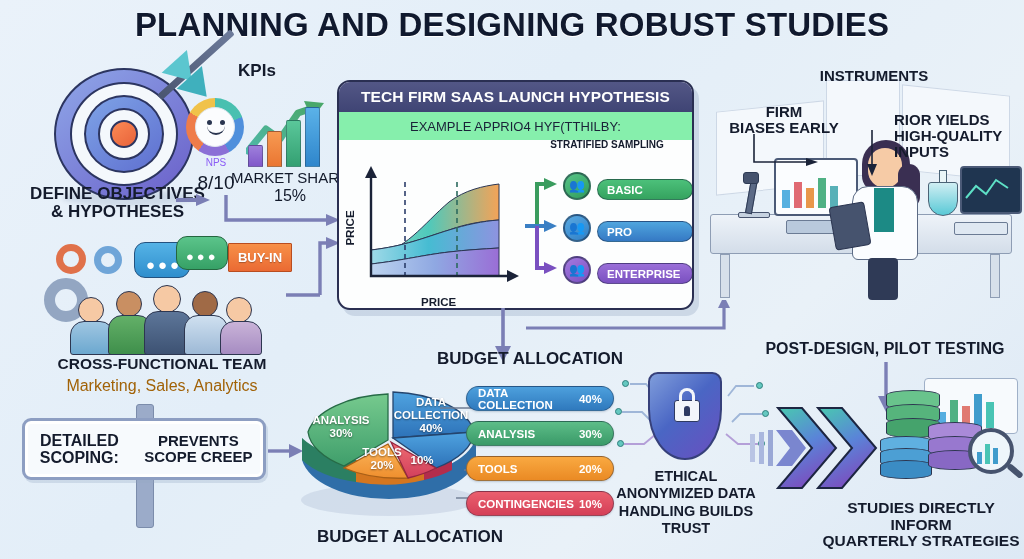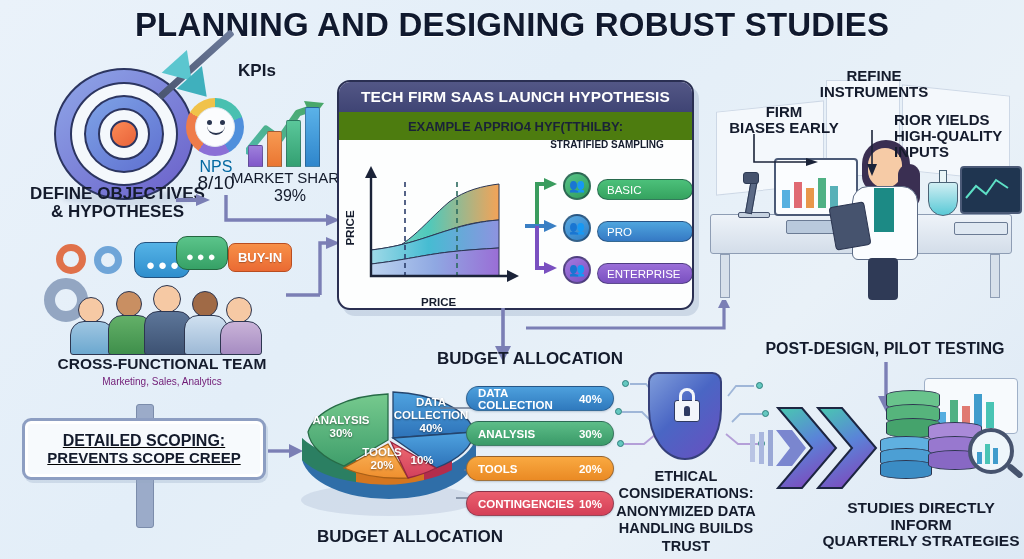--- a/index.html
+++ b/index.html
@@ -71,58 +71,58 @@
     box-shadow: 5px 6px 0 rgba(150,168,195,.33);
     overflow: hidden;
   }
   .panel-head {
     height: 30px; background: linear-gradient(180deg,#535786,#3f4474);
     color: #fff; font-weight: bold; font-size: 15.5px;
     display: flex; align-items: center; justify-content: center;
     letter-spacing: .1px;
   }
   .panel-sub {
-    height: 28px; background: #4d7c0f; color: #1a2238;
-    font-weight: bold; font-size: 13px;
+    height: 28px; background: #86efac; color: #1a2238;
+    font-weight: normal; font-size: 13px;
     display: flex; align-items: center; justify-content: center;
   }
   .axis-lbl { font-weight: bold; font-size: 11.5px; color: #161d2e; }
   .tier-pill {
     width: 96px; height: 21px; border-radius: 11px;
-    color: #fff; font-weight: normal; font-size: 11.5px;
+    color: #fff; font-weight: bold; font-size: 11.5px;
     display: flex; align-items: center; padding-left: 9px;
     border: 1px solid rgba(25,35,55,.45);
     margin-top: 8px;
   }
   .tier-circ {
     width: 28px; height: 28px; border-radius: 50%;
     border: 2px solid rgba(25,35,55,.5);
     display: flex; align-items: center; justify-content: center;
     color: #fff; font-size: 13px;
   }
   
   .gear { position: absolute; border-radius: 50%; border-style: solid; }
   .bubble { position: absolute; border-radius: 11px; }
   .buyin {
     position: absolute; left: 228px; top: 243px; width: 64px; height: 29px;
     background: linear-gradient(180deg,#f79048,#ea6a33);
-    border: 1.6px solid #b94d20; border-radius: 7px;
+    border: 1.6px solid #b94d20; border-radius: 1px;
     color: #fff; font-weight: bold; font-size: 13px;
     display: flex; align-items: center; justify-content: center;
     text-shadow: 0 1px 1px rgba(0,0,0,.3);
   }
   .person { position: absolute; }
   .head { position: absolute; border-radius: 50%; background: #f6c9a4; border: 1.5px solid #2d3650; }
   .body { position: absolute; border-radius: 14px 14px 3px 3px; border: 1.5px solid #2d3650; }
   
   .sign {
     left: 22px; top: 418px; width: 244px; height: 62px;
     background: #f7fafd; border: 3px solid #8d9ec2; border-radius: 9px;
     box-shadow: inset 0 0 0 3px #fff, 2px 3px 0 rgba(150,168,195,.3);
-    display: flex; flex-direction: column; align-items: center; justify-content: center; text-decoration: underline;
+    display: flex; flex-direction: row; align-items: center; justify-content: center;
   }
   .post { position: absolute; background: #9babc9; border: 1.5px solid #7b8cab; }
   
   .leg {
     width: 148px; height: 25px; border-radius: 13px;
     display: flex; align-items: center; justify-content: space-between;
     padding: 0 11px; color: #fff; font-weight: bold; font-size: 11.5px;
     border: 1px solid rgba(25,35,55,.4);
     box-shadow: 0 1px 2px rgba(80,100,130,.28);
   }
@@ -160,41 +160,41 @@
 
 <div class="abs cap" style="left:222px;top:62px;width:70px;font-size:17px;">KPIs</div>
 
 <div class="abs nps-ring">
   <div class="nps-inner">
     <div class="eye" style="left:11px;"></div>
     <div class="eye" style="left:24px;"></div>
     <div class="smile"></div>
   </div>
 </div>
-<div class="abs cap" style="left:182px;top:158px;width:68px;font-size:16px;font-weight:normal;color:#0369a1;">NPS</div>
+<div class="abs cap" style="left:182px;top:158px;width:68px;font-size:10px;font-weight:normal;color:#8b5cf6;">NPS</div>
 <div class="abs cap" style="left:182px;top:173px;width:68px;font-size:19px;font-weight:normal;color:#101828;">8/10</div>
 
 <div class="abs" style="left:246px;top:105px;width:82px;height:62px;">
   <svg width="82" height="62" style="position:absolute;left:0;top:-6px;">
     <defs>
         <linearGradient id="trg" x1="0" y1="1" x2="1" y2="0">
       <stop offset="0%" stop-color="#4fb8a8"></stop>
           <stop offset="100%" stop-color="#4aa86a"></stop>
     </linearGradient>
       </defs>
     <polyline points="2,52 20,30 34,40 52,14 70,8" fill="none" stroke="url(#trg)" stroke-width="7" stroke-linejoin="round" stroke-linecap="round"></polyline>
     <polygon points="58,2 78,4 66,20" fill="#4aa86a"></polygon>
   </svg>
   <div class="kbar" style="left:2px;height:22px;background:linear-gradient(180deg,#9e80dc,#8058c9);"></div>
   <div class="kbar" style="left:21px;height:36px;background:linear-gradient(180deg,#f79a52,#ea7632);"></div>
   <div class="kbar" style="left:40px;height:47px;background:linear-gradient(180deg,#5ac79a,#34a072);"></div>
   <div class="kbar" style="left:59px;height:60px;background:linear-gradient(180deg,#5bb2e8,#2f86cc);"></div>
 </div>
 <div class="abs cap" style="left:216px;top:170px;width:148px;font-size:15px;font-weight:normal;color:#12192a;">MARKET SHARE</div>
-<div class="abs cap" style="left:216px;top:187px;width:148px;font-size:16px;font-weight:normal;color:#12192a;">39%</div>
+<div class="abs cap" style="left:216px;top:187px;width:148px;font-size:16px;font-weight:normal;color:#12192a;">15%</div>
 
 <svg class="abs" style="left:168px;top:95px;width:180px;height:230px;">
   <path d="M8,105 L28,105" stroke="#7b7fb5" stroke-width="4" fill="none"></path>
   <polygon points="28,99 42,105 28,111" fill="#7b7fb5"></polygon>
   <path d="M58,100 L58,125 L160,125" stroke="#7b7fb5" stroke-width="3.4" fill="none"></path>
   <polygon points="158,119 172,125 158,131" fill="#7b7fb5"></polygon>
   <path d="M118,200 L152,200" stroke="#7b7fb5" stroke-width="3.4" fill="none"></path>
   <path d="M152,200 L152,148 L160,148" stroke="#7b7fb5" stroke-width="3.4" fill="none"></path>
   <polygon points="158,142 172,148 158,154" fill="#7b7fb5"></polygon>
 </svg>
@@ -291,21 +291,21 @@
   <div class="person" style="left:114px;top:6px;">
     <div class="head" style="left:8px;top:0;width:26px;height:26px;background:#a06a46;"></div>
     <div class="body" style="left:0;top:24px;width:44px;height:40px;background:linear-gradient(180deg,#cfe0f0,#9db9d6);"></div>
   </div>
   <div class="person" style="left:150px;top:12px;">
     <div class="head" style="left:6px;top:0;width:26px;height:26px;"></div>
     <div class="body" style="left:0;top:24px;width:42px;height:34px;background:linear-gradient(180deg,#c9b3d8,#a68cc2);"></div>
   </div>
 </div>
 <div class="abs cap" style="left:22px;top:356px;width:280px;font-size:15.5px;">CROSS-FUNCTIONAL TEAM</div>
-<div class="abs cap" style="left:22px;top:377px;width:280px;font-size:10px;font-weight:normal;color:#701a75;">Marketing, Sales, Analytics</div>
+<div class="abs cap" style="left:22px;top:377px;width:280px;font-size:16px;font-weight:normal;color:#a16207;">Marketing, Sales, Analytics</div>
 
 <div class="post" style="left:136px;top:404px;width:18px;height:124px;border-radius:3px;"></div>
 <div class="abs sign">
   <div class="cap" style="font-size:16px;">DETAILED SCOPING:</div>
   <div class="cap" style="font-size:15px;">PREVENTS SCOPE CREEP</div>
 </div>
 <svg class="abs" style="left:268px;top:440px;width:40px;height:22px;">
   <path d="M0,11 L22,11" stroke="#7b7fb5" stroke-width="3.4" fill="none"></path>
   <polygon points="21,4 35,11 21,18" fill="#7b7fb5"></polygon>
 </svg>
@@ -435,21 +435,20 @@
     <polyline points="2,24 12,12 22,20 32,6 44,14" fill="none" stroke="#5ee0c6" stroke-width="2"></polyline>
   </svg>
   <div class="abs" style="left:248px;top:160px;width:54px;height:13px;background:#dfe8f2;border:1.4px solid #6b7b94;border-radius:2px;"></div>
 </div>
 
 <div class="abs cap" style="left:714px;top:104px;width:140px;font-size:15px;">
   <div>FIRM</div>
   <div>BIASES EARLY</div>
 </div>
 <div class="abs cap" style="left:800px;top:68px;width:148px;font-size:15px;">
-  <div>REFINE</div>
   <div>INSTRUMENTS</div>
 </div>
 <div class="abs cap" style="left:894px;top:112px;width:140px;font-size:15px;text-align:left;">
   <div>RIOR YIELDS</div>
   <div>HIGH-QUALITY</div>
   <div>INPUTS</div>
 </div>
 <svg class="abs" style="left:750px;top:128px;width:150px;height:80px;">
   <path d="M4,6 L4,34 L58,34" stroke="#1b2338" stroke-width="1.6" fill="none"></path>
   <polygon points="56,30 68,34 56,38" fill="#1b2338"></polygon>
@@ -484,21 +483,20 @@
   <div class="node" style="left:150px;top:42px;"></div>
   <div class="node" style="left:146px;top:72px;"></div>
 </div>
 <div class="shield">
   <div class="abs" style="left:24px;top:26px;width:26px;height:22px;background:#f3f6fb;border:1.8px solid #2e3a62;border-radius:3px;"></div>
   <div class="abs" style="left:29px;top:14px;width:16px;height:16px;border:3.4px solid #f3f6fb;border-bottom:none;border-radius:9px 9px 0 0;"></div>
   <div class="abs" style="left:34px;top:32px;width:6px;height:10px;background:#2e3a62;border-radius:3px 3px 1px 1px;"></div>
 </div>
 <div class="abs cap" style="left:596px;top:468px;width:180px;font-size:14.5px;line-height:1.2;">
   <div>ETHICAL</div>
-  <div>CONSIDERATIONS:</div>
   <div>ANONYMIZED DATA</div>
   <div>HANDLING BUILDS TRUST</div>
 </div>
 
 <div class="abs" style="left:748px;top:402px;width:130px;height:92px;">
   <svg width="130" height="92">
     <defs>
         <linearGradient id="cg" x1="0" y1="0" x2="0.4" y2="1">
       <stop offset="0%" stop-color="#49c9b0"></stop>
           <stop offset="55%" stop-color="#5a84d8"></stop>

